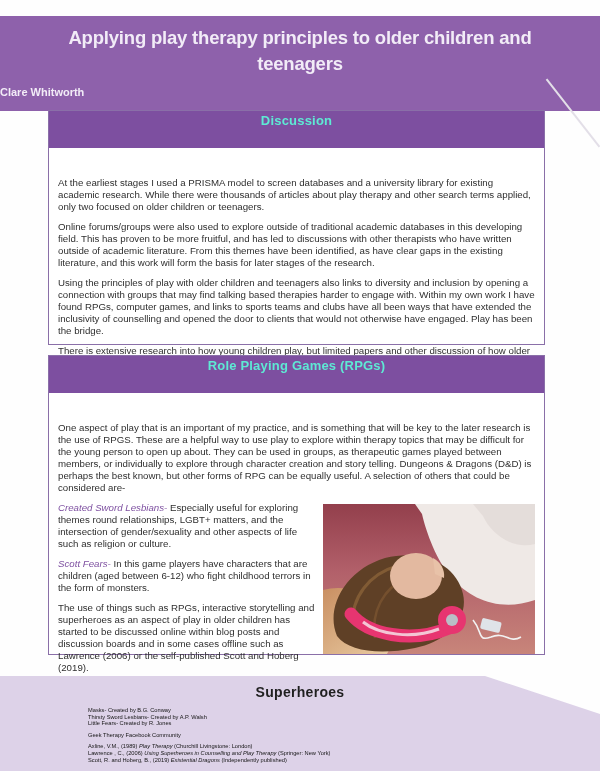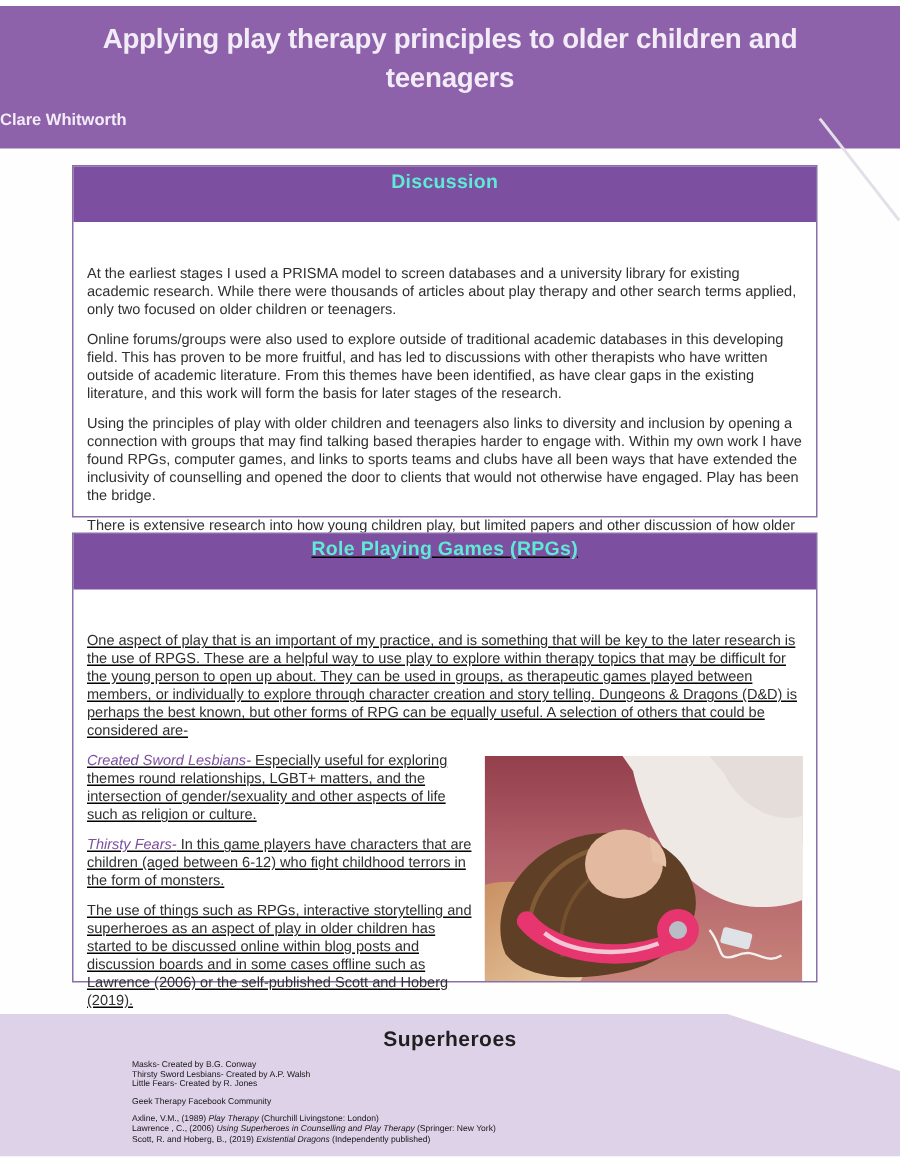--- a/index.html
+++ b/index.html
@@ -18,21 +18,21 @@
     width:600px;height:771px;
     font-family:"Liberation Sans", sans-serif;
     background:#ffffff;
     position:relative;
     overflow:hidden;
   }
   .page{position:absolute;inset:0;background:#fefefe;}
 
   
   .header-band{
-    position:absolute;top:4px;left:0;width:600px;height:95px;
+    position:absolute;top:16px;left:0;width:600px;height:95px;
     background:var(--header-purple);
   }
   .poster-title{
     color:var(--title-text);
     font-weight:bold;
     font-size:18.5px;
     line-height:26px;
     text-align:center;
     max-width:500px;
     margin:0 auto;
@@ -56,21 +56,21 @@
     transform:rotate(52deg);
   }
 
   
   .content-box{
     position:absolute;left:48px;width:497px;
     background:#ffffff;
     border:1px solid var(--box-border);
   }
   .box-discussion{top:110px;height:235px;}
-  .box-rpg{top:355px;height:300px;text-decoration:underline;}
+  .box-rpg{top:355px;height:300px;}
   .box-title-bar{
     background:var(--bar-purple);
     color:#5eead4;
     font-weight:bold;
     font-size:13px;
     text-align:center;
     height:37px;line-height:20px;
     letter-spacing:0.2px;
   }
   .box-content{
@@ -174,21 +174,21 @@
           <path d="M28,110 C44,130 88,140 126,124" stroke="#e73570" stroke-width="13" fill="none" stroke-linecap="round"></path>
           <path d="M40,118 C56,131 90,135 116,125" stroke="#f7f7f7" stroke-width="3" fill="none" opacity="0.75"></path>
           <circle cx="129" cy="116" r="14" fill="#e73570"></circle>
           <circle cx="129" cy="116" r="6" fill="#b9bec6"></circle>
           <rect x="158" y="116" width="20" height="11" rx="2" fill="#dfe3e8" transform="rotate(14 168 121)"></rect>
           <path d="M150,116 C160,128 154,138 168,133 C182,127 186,140 198,133" stroke="#f2f2f2" stroke-width="1.6" fill="none"></path>
         </svg>
       </div>
 
       <p><span class="game-name">Created Sword Lesbians-</span> Especially useful for exploring themes round relationships, LGBT+ matters, and the intersection of gender/sexuality and other aspects of life such as religion or culture.</p>
-      <p><span class="game-name">Thirsty Fears-</span> In this game players have characters that are children (aged between 6-12) who fight childhood terrors in the form of monsters.</p>
+      <p><span class="game-name">Scott Fears-</span> In this game players have characters that are children (aged between 6-12) who fight childhood terrors in the form of monsters.</p>
       <p>The use of things such as RPGs, interactive storytelling and superheroes as an aspect of play in older children has started to be discussed online within blog posts and discussion boards and in some cases offline such as Lawrence (2006) or the self-published Scott and Hoberg (2019).</p>
     </div>
   </div>
 
   <div class="refs-band">
     <div class="refs-wedge"></div>
     <div class="refs-title">Superheroes</div>
     <div class="ref-groups">
         <div class="ref-group">
           <div class="ref-line"><span>Masks- Created by B.G. Conway</span></div>

